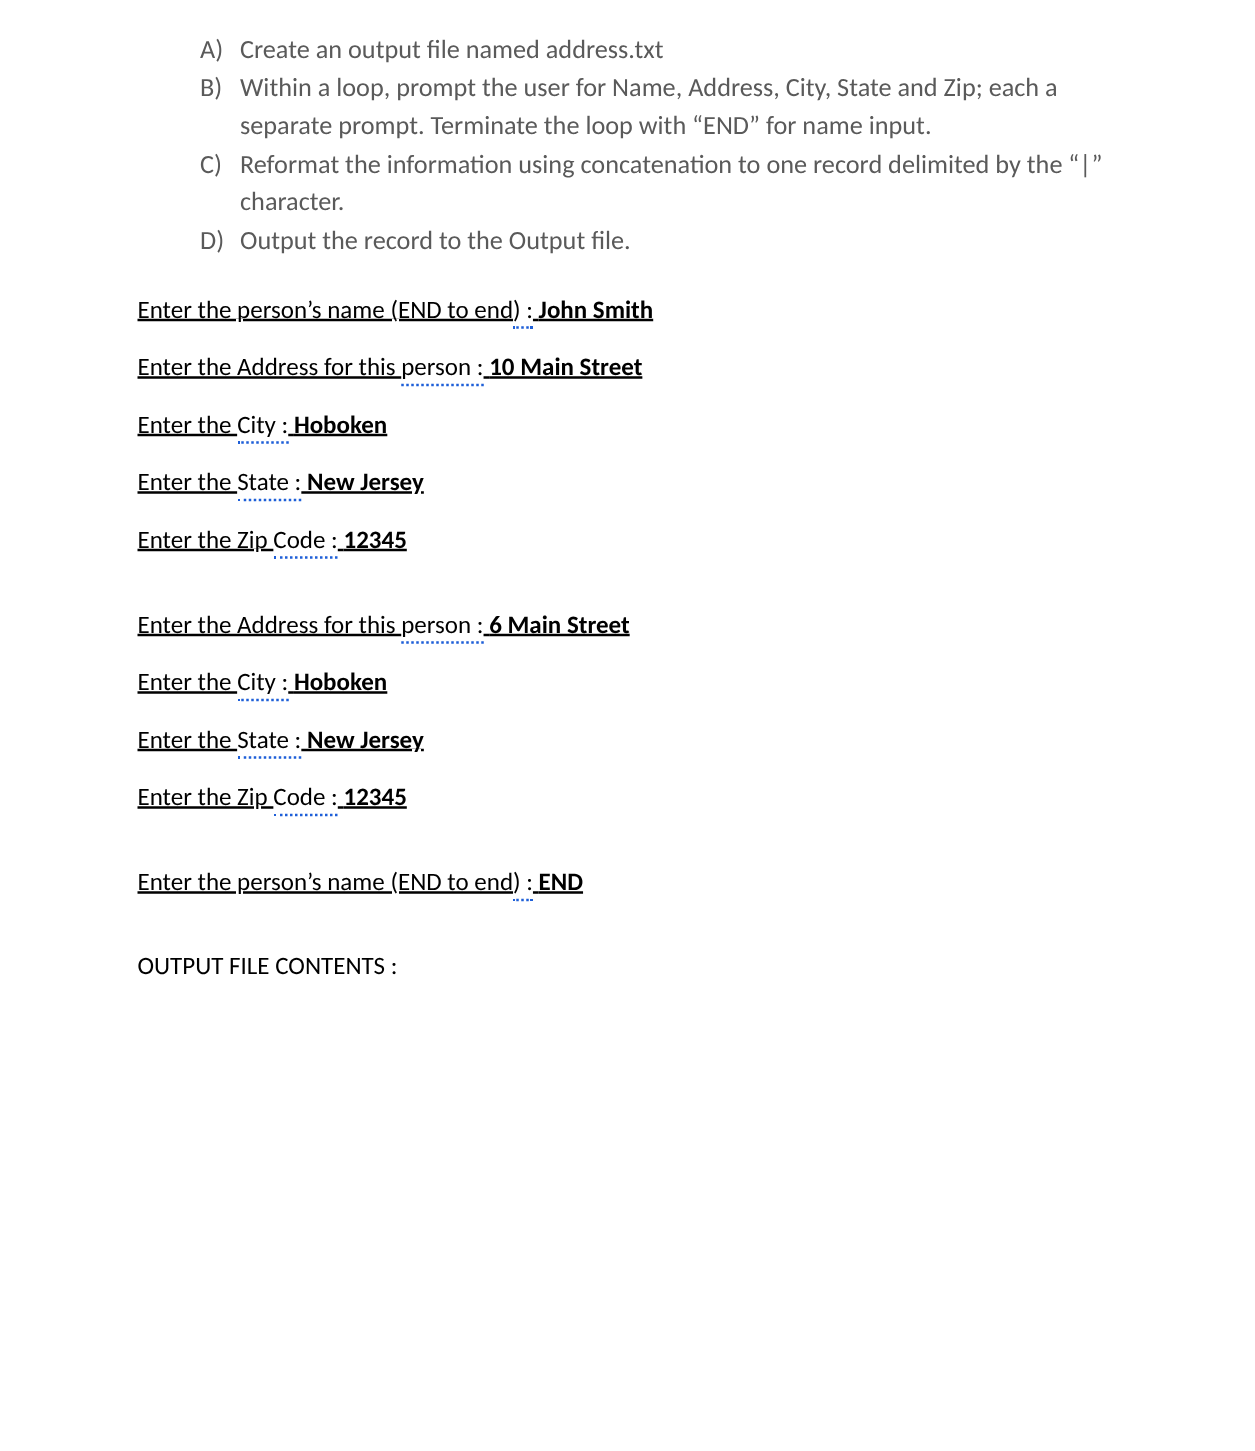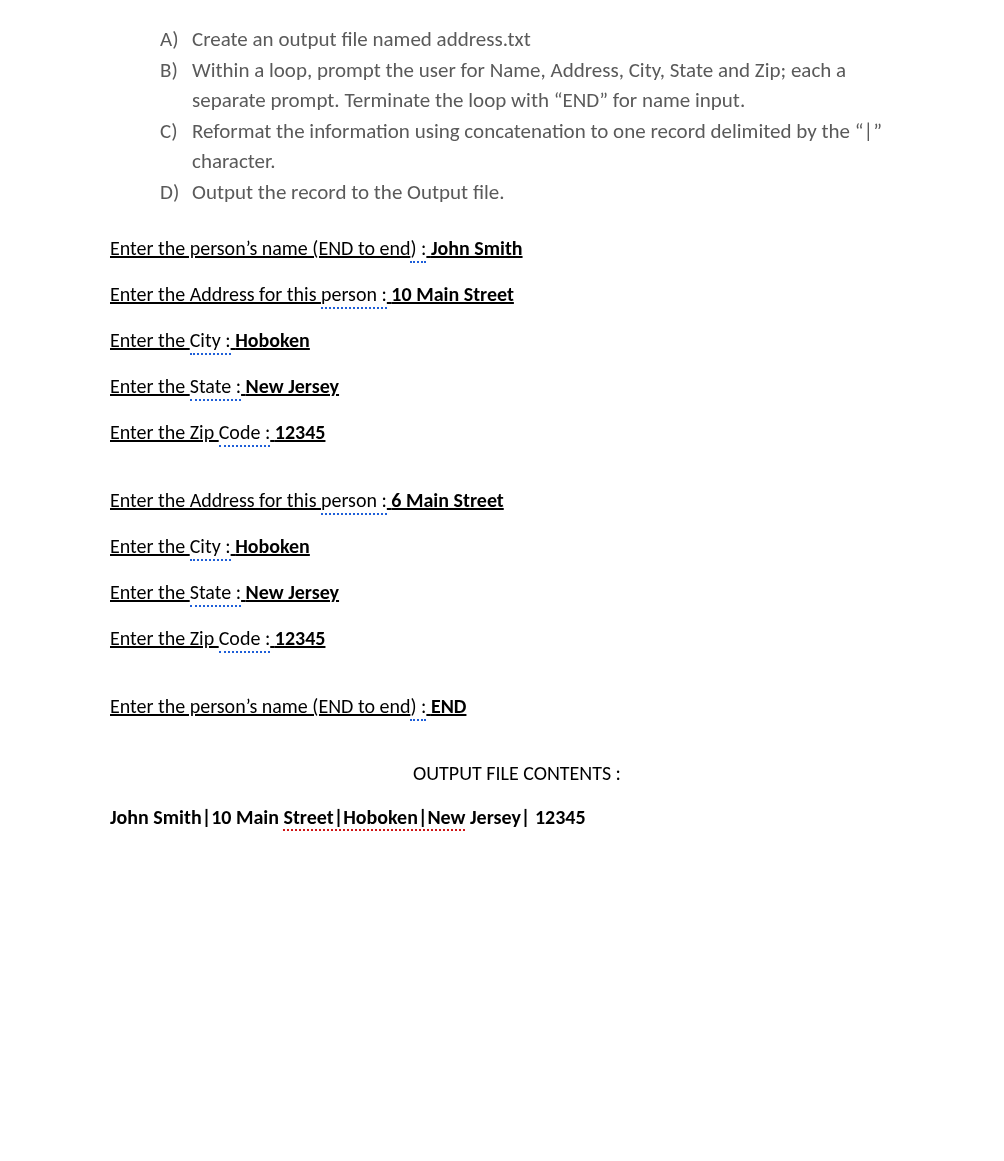--- a/index.html
+++ b/index.html
@@ -53,21 +53,20 @@
     border-bottom: 2px dotted #1e5fd8;
     padding-bottom: 0px;
   }
   .prompt-line .input {
     font-weight: bold;
   }
   .output-heading {
     font-size: 20px;
     margin-bottom: 20px;
     margin-top: 10px;
-    text-align: center;
   }
   .output-line {
     font-size: 20px;
     font-weight: bold;
     margin-bottom: 18px;
   }
   .red-squig {
     display: inline-block;
     border-bottom: 2px dotted #d01414;
     padding-bottom: 0px;
@@ -132,17 +131,14 @@
   </div>
 
   <div class="prompt-block">
     <div class="prompt-line">
       <span class="pre">Enter the person’s name (END to end</span><span class="squig">) :</span><span>   </span><span class="input">END</span>
     </div>
   </div>
 
   <div class="output-heading">OUTPUT FILE CONTENTS :</div>
 
-  <div class="output-line">
-    <span>John Smith|10 Main </span><span class="red-squig">Street|Hoboken|New</span><span> Jersey| 12345</span>
-  </div>
 
 </div>
 
 </body></html>

